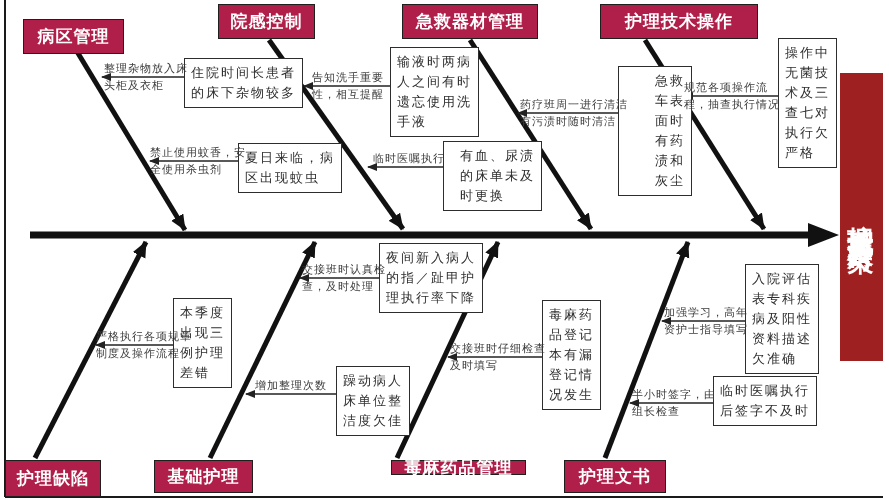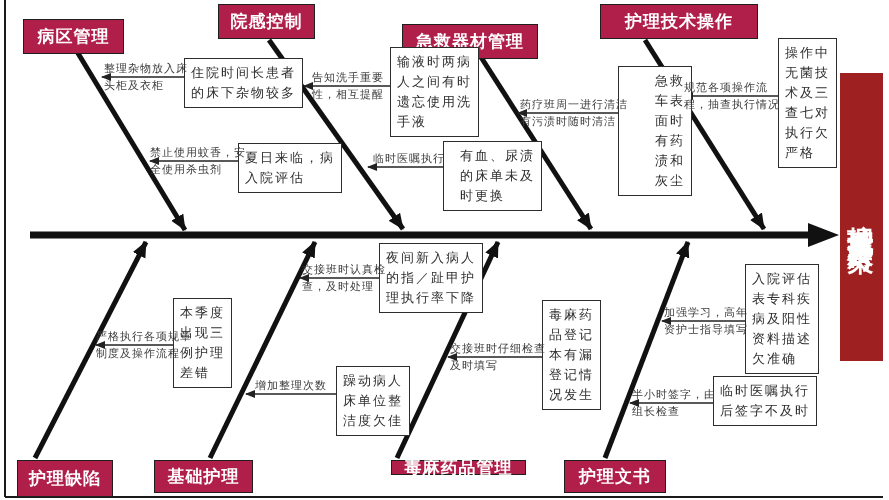--- a/index.html
+++ b/index.html
@@ -72,32 +72,32 @@
     <line x1="173" y1="345" x2="96" y2="345" stroke="#222222" stroke-width="1.4" marker-end="url(#mS)"></line>
     <line x1="379" y1="278" x2="300" y2="278" stroke="#222222" stroke-width="1.4" marker-end="url(#mS)"></line>
     <line x1="336" y1="394" x2="246" y2="394" stroke="#222222" stroke-width="1.4" marker-end="url(#mS)"></line>
     <line x1="542" y1="357" x2="448" y2="357" stroke="#222222" stroke-width="1.4" marker-end="url(#mS)"></line>
     <line x1="745" y1="321" x2="662" y2="321" stroke="#222222" stroke-width="1.4" marker-end="url(#mS)"></line>
     <line x1="713" y1="403" x2="630" y2="403" stroke="#222222" stroke-width="1.4" marker-end="url(#mS)"></line>
   </svg>
 
   <div class="category" style="left:23px;top:19px;width:101px;height:35px;">病区管理</div>
   <div class="category" style="left:218px;top:4px;width:97px;height:35px;">院感控制</div>
-  <div class="category" style="left:402px;top:4px;width:136px;height:35px;margin-top:20px;">急救器材管理</div>
+  <div class="category" style="left:402px;top:4px;width:136px;height:35px;">急救器材管理</div>
   <div class="category" style="left:600px;top:4px;width:158px;height:35px;">护理技术操作</div>
 
-  <div class="category" style="left:17px;top:460px;width:96px;height:37px;">护理缺陷</div>
+  <div class="category" style="left:5px;top:460px;width:96px;height:37px;">护理缺陷</div>
   <div class="category" style="left:154px;top:460px;width:99px;height:33px;">基础护理</div>
   <div class="category" style="left:347px;top:460px;width:135px;height:15px;margin-left:44px;">毒麻药品管理</div>
   <div class="category" style="left:564px;top:460px;width:102px;height:33px;">护理文书</div>
 
   <div class="cause" style="left:184px;top:58px;">住院时间长患者
 的床下杂物较多</div>
   <div class="cause" style="left:238px;top:143px;">夏日来临，病
-入院评估</div>
+区出现蚊虫</div>
   <div class="cause" style="left:390px;top:47px;">输液时两病
 人之间有时
 遗忘使用洗
 手液</div>
   <div class="cause" style="left:443px;top:141px;padding-left:16px;">有血、尿渍
 的床单未及
 时更换</div>
   <div class="cause" style="left:618px;top:66px;padding-left:36px;">急救
 车表
 面时

